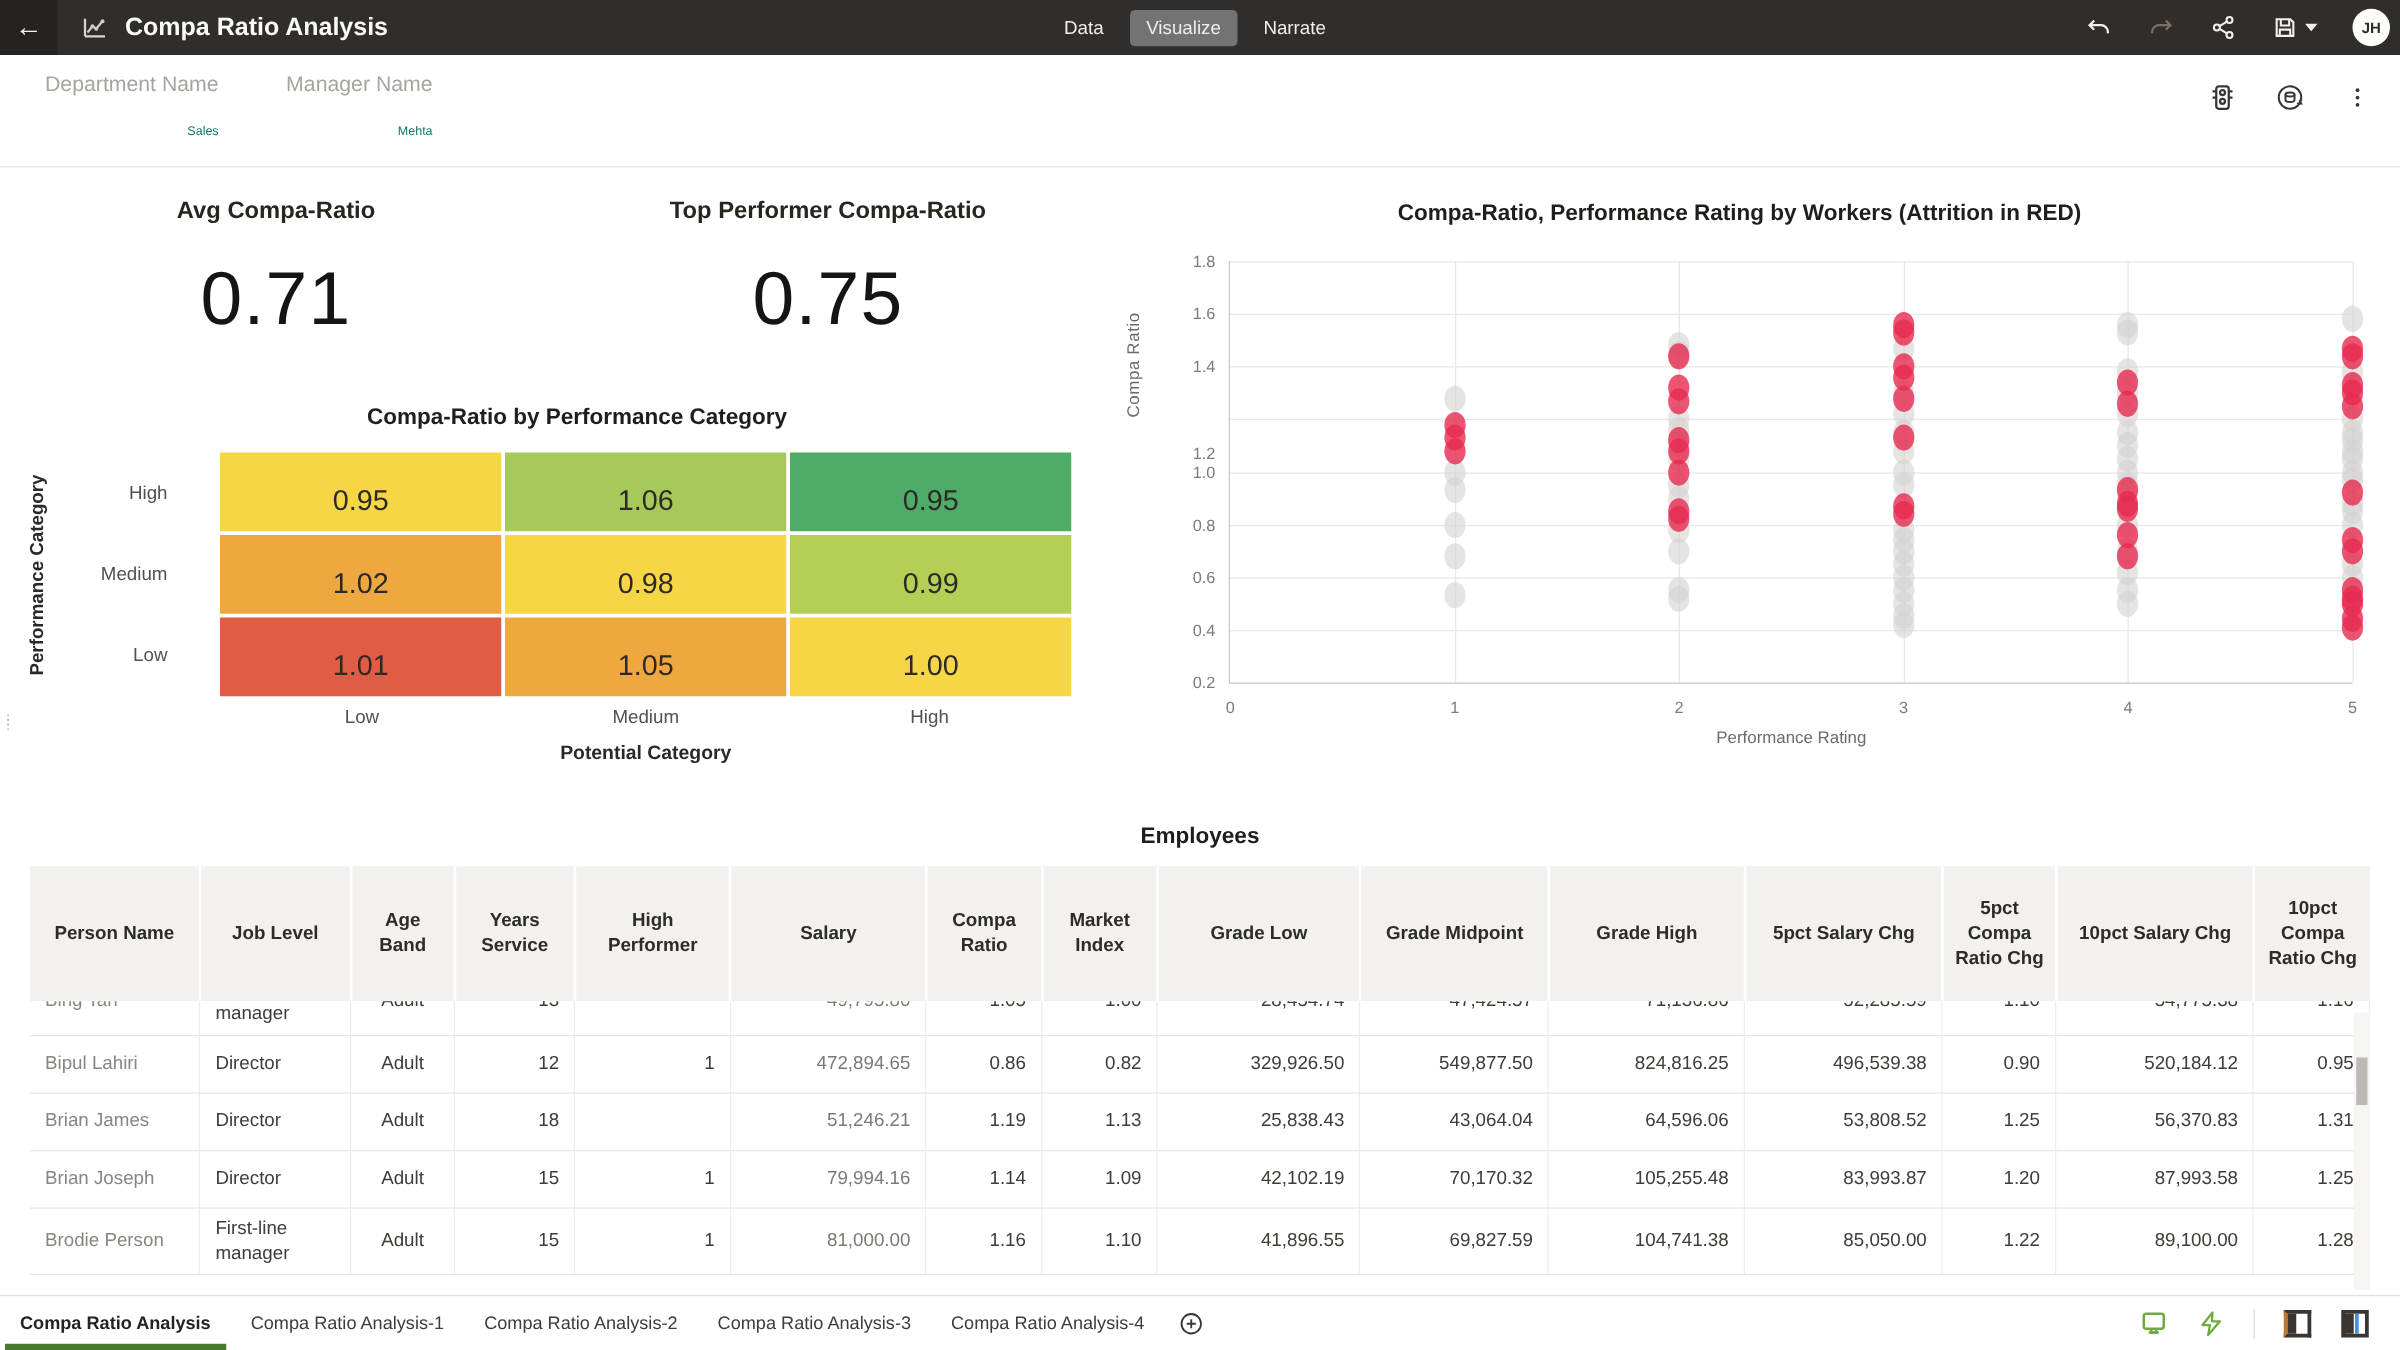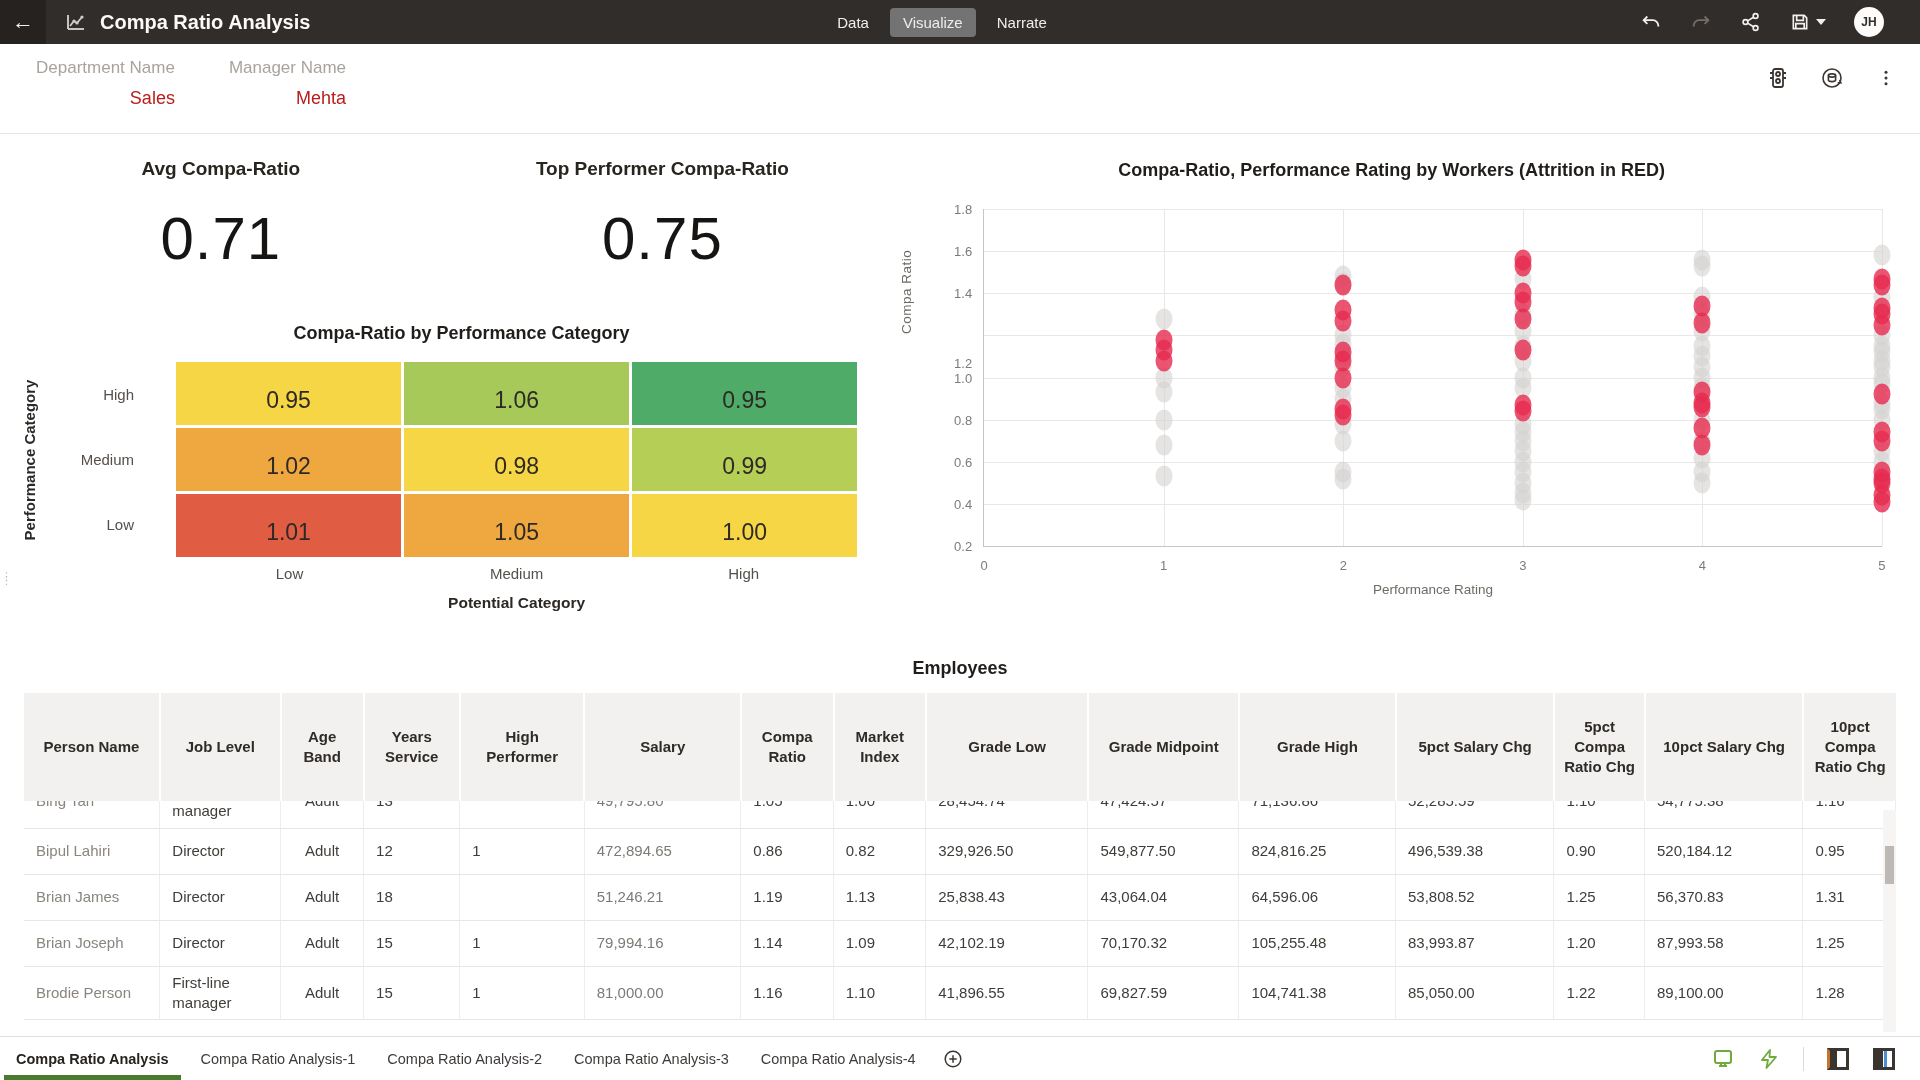--- a/index.html
+++ b/index.html
@@ -11,35 +11,35 @@
   .topbar { height:44px; background:#312d2a; display:flex; align-items:center; flex:0 0 44px; }
   .topbar-left { display:flex; align-items:center; flex:1 1 0; min-width:0; }
   .back-btn { width:46px; height:44px; background:#262220; display:flex; align-items:center;
     justify-content:center; color:#f3f1ef; font-size:22px; cursor:pointer; }
   .viz-badge { margin-left:18px; display:flex; align-items:center; }
   .title { color:#fbfaf9; font-size:20px; font-weight:700; margin-left:12px; white-space:nowrap; }
   .topbar-tabs { display:flex; align-items:center; gap:8px; }
   .top-tab { color:#f0eeec; font-size:15px; padding:6px 13px; border-radius:4px; cursor:pointer; }
   .top-tab.active { background:#737373; }
   .topbar-right { flex:1 1 0; display:flex; align-items:center; justify-content:flex-end;
-    gap:28px; padding-right:36px; }
+    gap:28px; padding-right:8px; }
   .tb-icon { width:22px; height:22px; display:flex; align-items:center; justify-content:center; cursor:pointer; }
   .tb-icon svg { display:block; }
   .save-group { display:flex; align-items:center; gap:6px; cursor:pointer; }
   .caret { width:0; height:0; border-left:5px solid transparent; border-right:5px solid transparent;
     border-top:6px solid #f3f1ef; }
   .avatar { width:30px; height:30px; border-radius:50%; background:#fdfcfb; color:#312d2a;
     font-size:12px; font-weight:700; display:flex; align-items:center; justify-content:center; cursor:pointer; }
 
   
   .filterbar { height:90px; border-bottom:1px solid #e6e3e0; display:flex; align-items:flex-start;
     padding:14px 22px 0 36px; flex:0 0 90px; position:relative; }
   .filter-chip { margin-right:54px; cursor:pointer; text-align:right; }
   .filter-label { font-size:17px; color:#a9a39d; }
-  .filter-value { font-size:18px; color:#b91c1c; margin-top:10px; padding-left:16px; }
+  .filter-value { font-size:10px; color:#0f766e; margin-top:22px; padding-left:16px; }
   .filterbar-icons { margin-left:auto; display:flex; align-items:center; gap:30px; padding-top:8px; }
   .fb-icon { width:24px; height:24px; display:flex; align-items:center; justify-content:center; cursor:pointer; }
 
   
   .main { display:flex; flex:0 0 512px; height:512px; position:relative; }
   .resize-handle { position:absolute; left:1px; top:440px; color:#b9b5b1; font-size:11px;
     line-height:4px; letter-spacing:0; width:6px; }
 
   .left-col { width:46%; padding-top:16px; }
   .kpi-row { display:flex; }
@@ -90,21 +90,21 @@
   table { width:100%; border-collapse:collapse; table-layout:fixed; }
   thead th { background:#f2f1ef; font-size:15px; font-weight:700; color:#2f2b27;
     text-align:center; padding:14px 8px; height:108px; border-right:2px solid #fff;
     vertical-align:middle; line-height:1.35; cursor:pointer; }
   thead th:last-child { border-right:none; }
   .rows-clip { height:236px; overflow:hidden; position:relative; }
   .rows-shift { margin-top:-26px; }
   tbody td { font-size:15px; color:#403c38; padding:6px 12px; border-bottom:1px solid #e8e6e3;
     border-right:1px solid #efedeb; height:46px; vertical-align:middle; line-height:1.35;
     background:#fff; cursor:default; }
-  td.al { text-align:left; } td.ac { text-align:center; } td.ar { text-align:left; }
+  td.al { text-align:left; } td.ac { text-align:center; } td.ar { text-align:right; }
   td.c-name { color:#8a857f; }
   td.c-salary { color:#7e7a75; }
   .vscroll { position:absolute; right:24px; top:164px; width:13px; height:222px; background:#f6f5f4; }
   .vscroll-thumb { position:absolute; left:2px; right:2px; top:36px; height:38px; background:#bdb9b5; cursor:pointer; }
 
   
   .footer { flex:0 0 44px; border-top:1px solid #e2dfdc; display:flex; align-items:stretch;
     padding:0 10px 0 0; }
   .canvas-tabs { display:flex; align-items:stretch; }
   .canvas-tab { display:flex; align-items:center; padding:0 16px; font-size:14.5px; color:#3f3b38;

